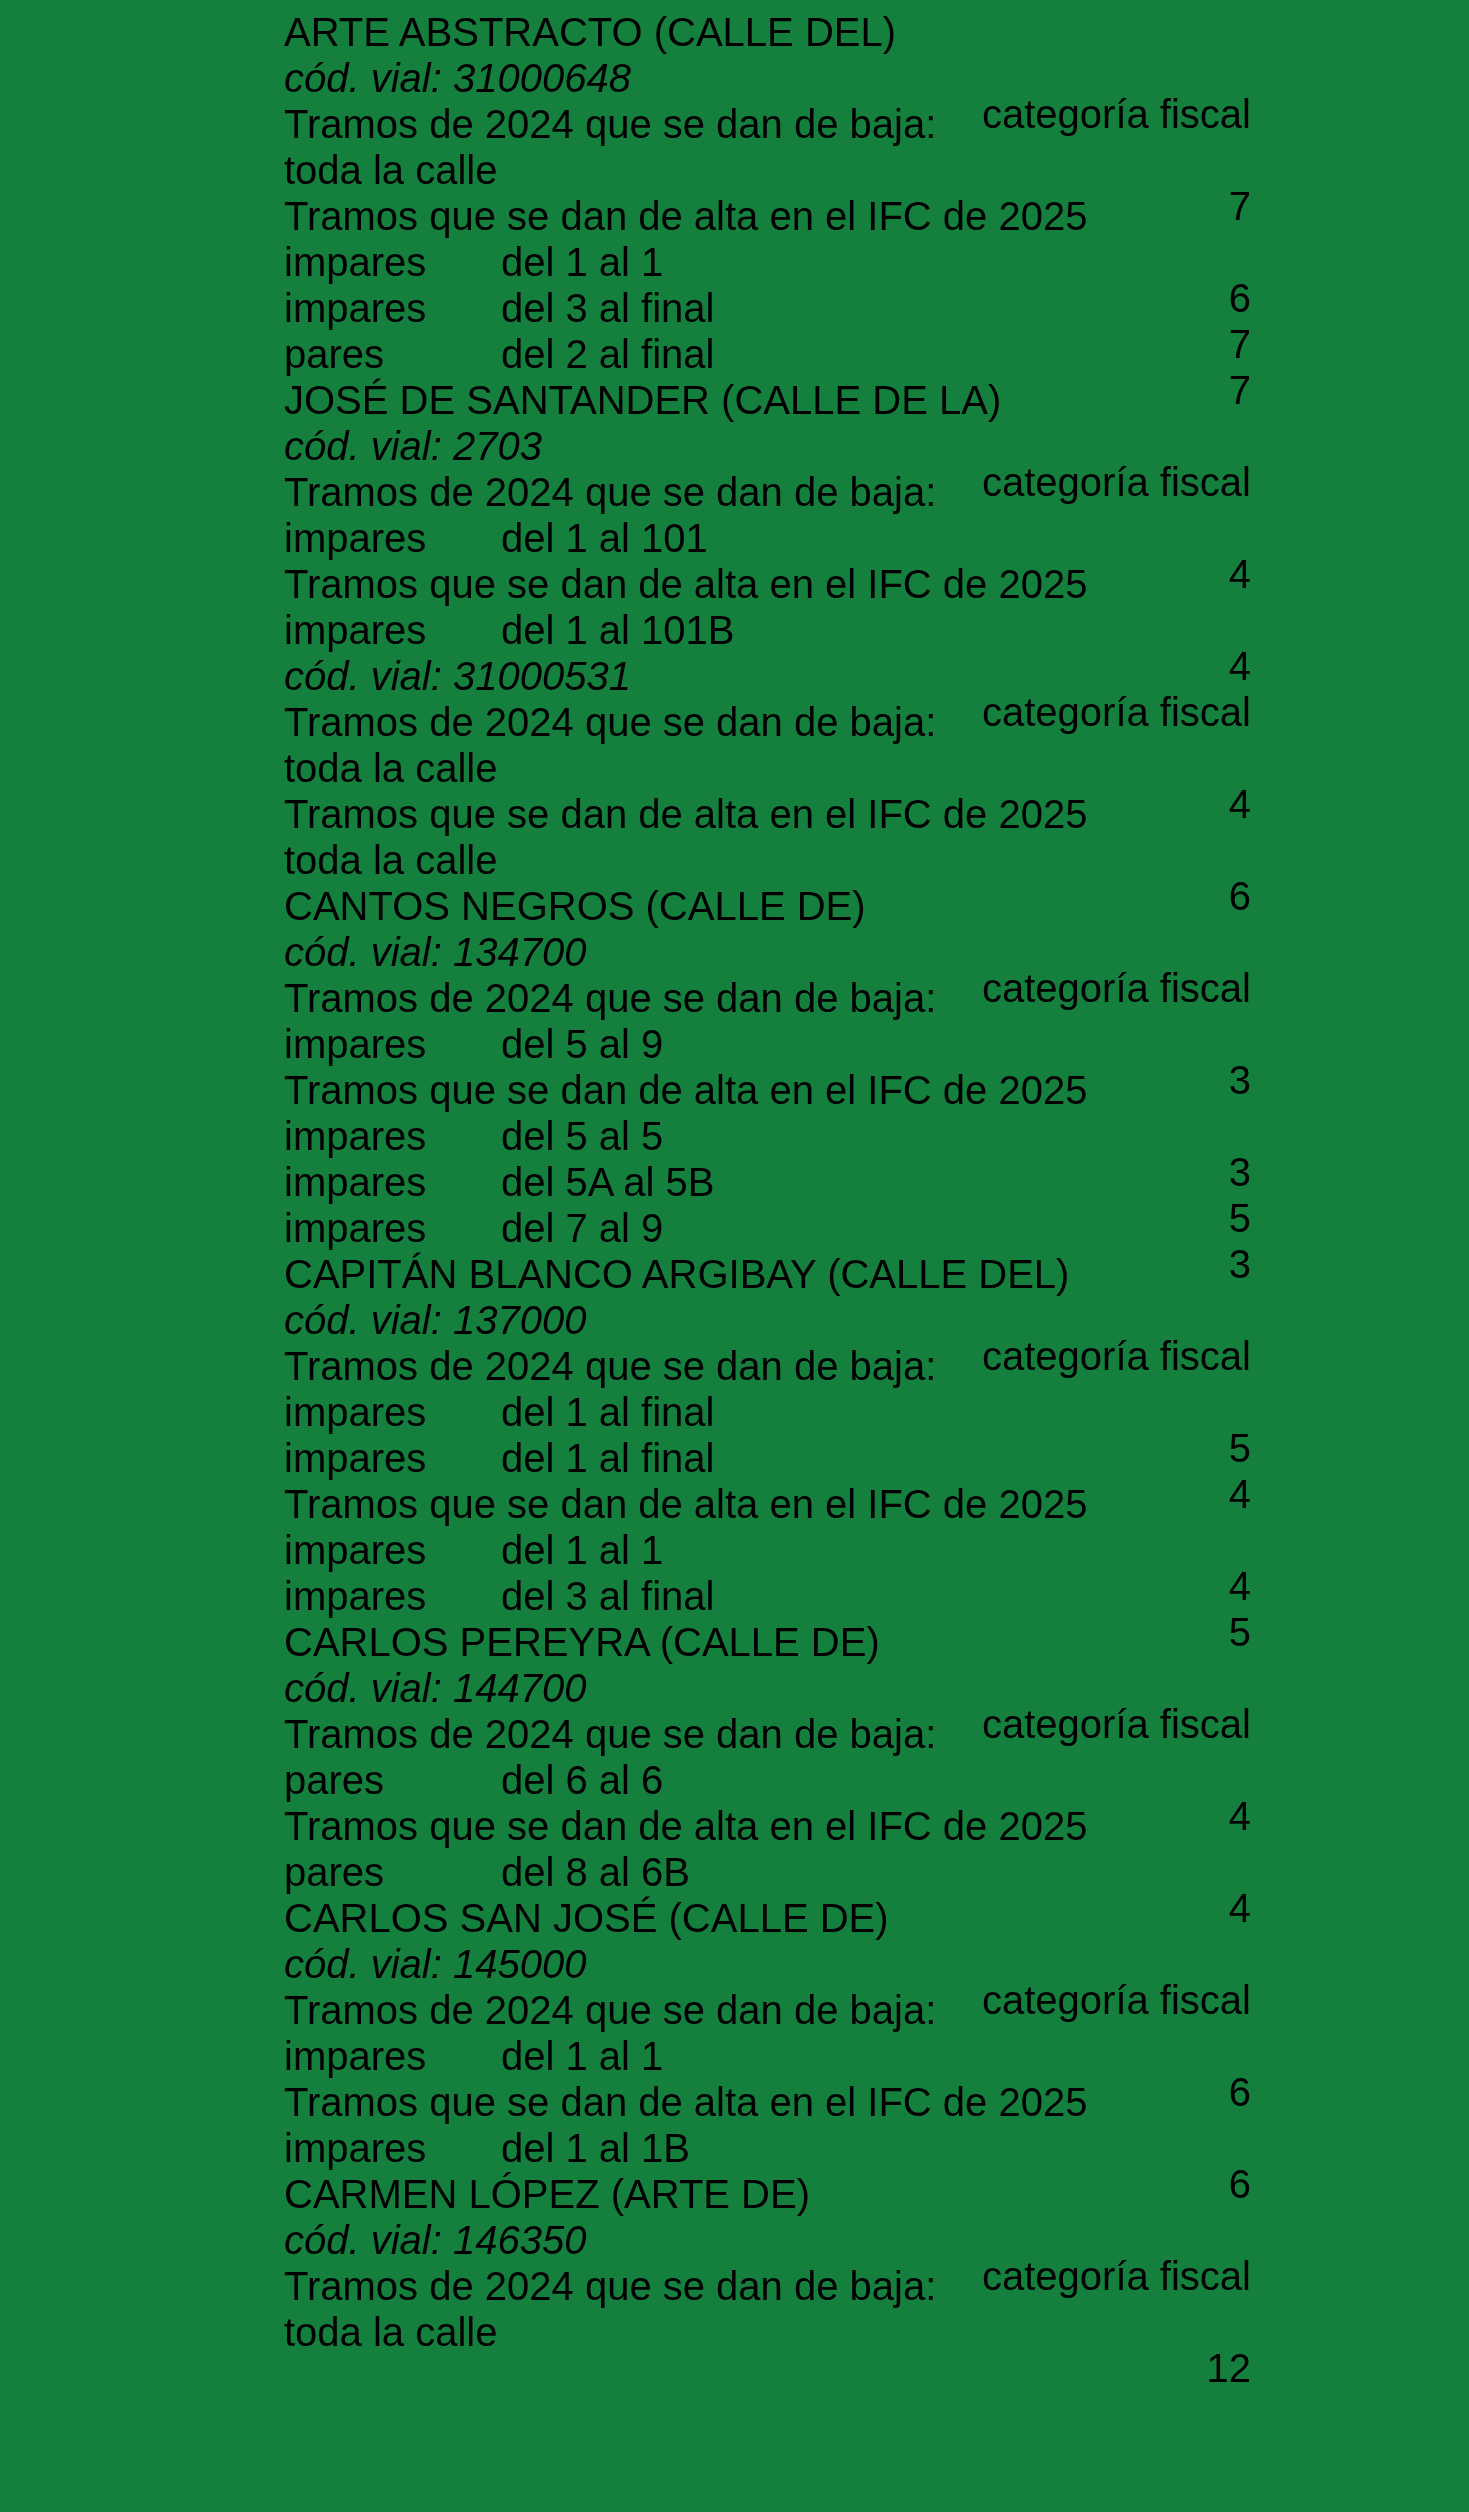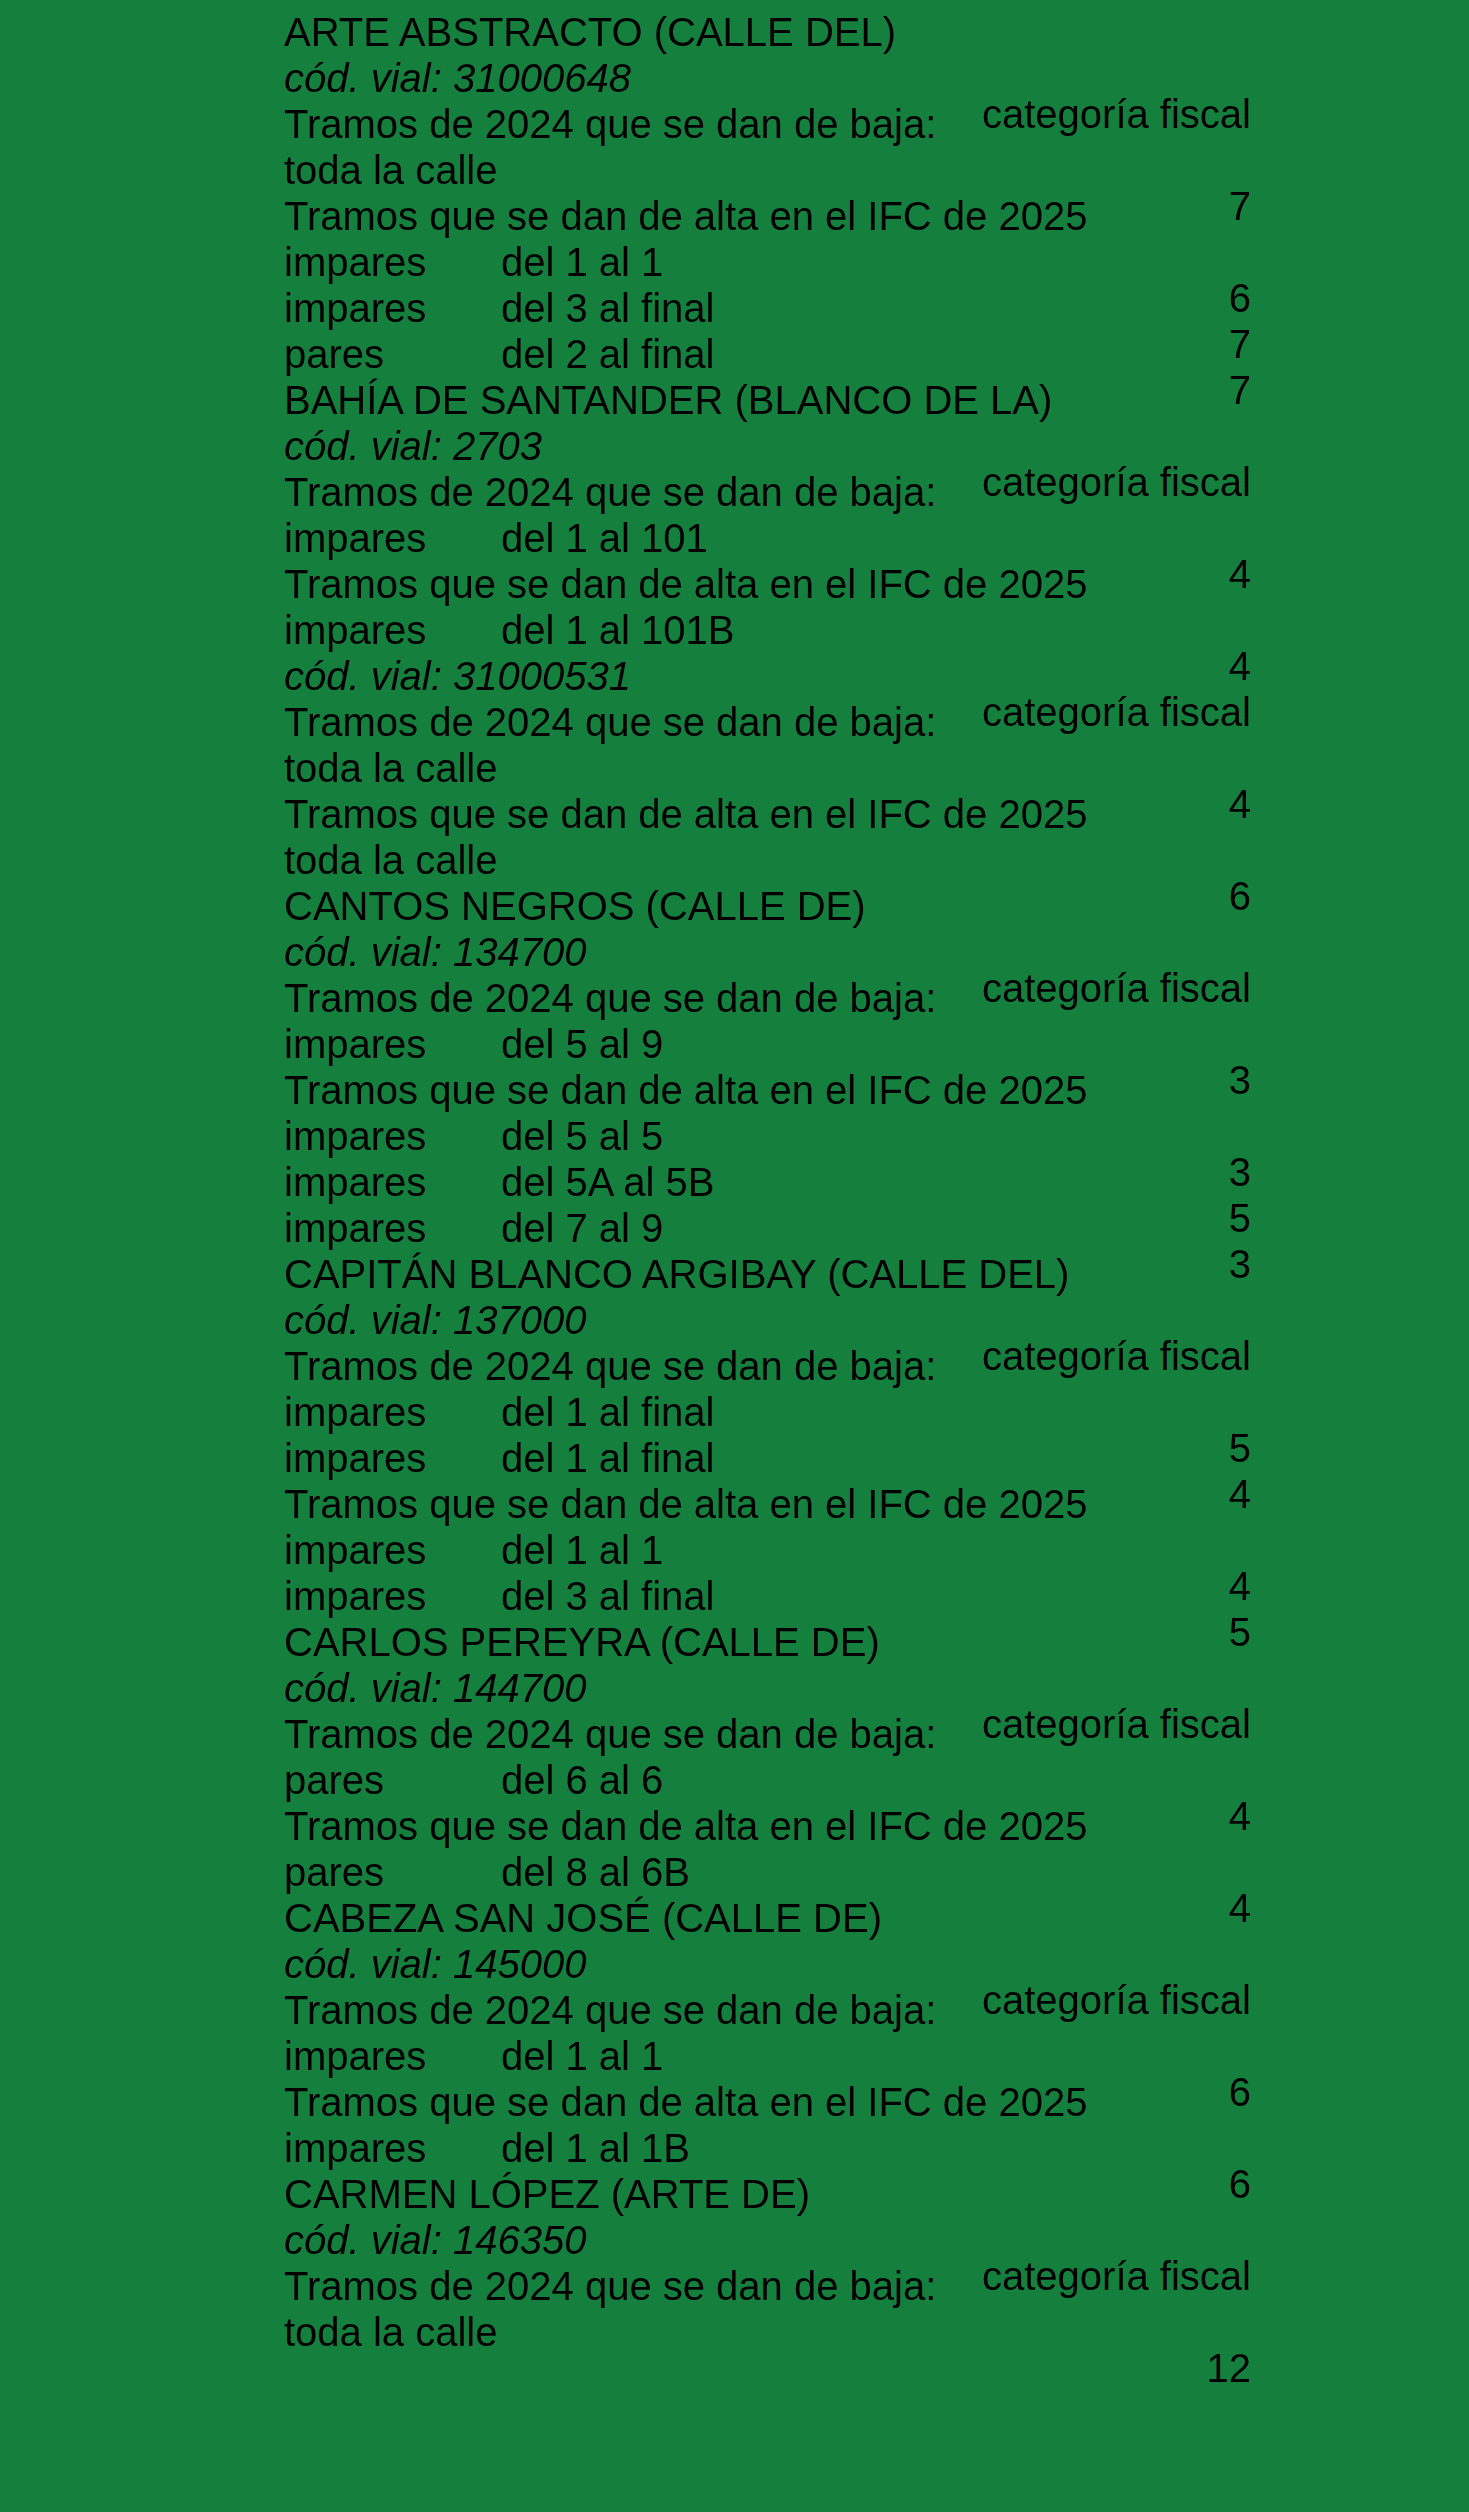--- a/index.html
+++ b/index.html
@@ -87,21 +87,21 @@
     <span>pares</span>
     <span class="range">del 2 al final</span>
     <span class="right">7</span>
   </div>
 </div>
   </div>
 </div>
   </div>
 
   <div class="street">
-    <div class="line">BAHÍA DE SANTANDER (BLANCO DE LA)</div>
+    <div class="line">JOSÉ DE SANTANDER (CALLE DE LA)</div>
     <div class="line">
       <span class="italic">cód. vial: 2703</span>
       <span class="right">categoría fiscal</span>
     </div>
     <div>
   <div class="section">
     <div class="line">Tramos de 2024 que se dan de baja:</div>
     <div>
   <div class="line">
     <span>impares</span>
@@ -265,21 +265,21 @@
     <span>pares</span>
     <span class="range">del 8 al 6B</span>
     <span class="right">4</span>
   </div>
 </div>
   </div>
 </div>
   </div>
 
   <div class="street">
-    <div class="line">CABEZA SAN JOSÉ (CALLE DE)</div>
+    <div class="line">CARLOS SAN JOSÉ (CALLE DE)</div>
     <div class="line">
       <span class="italic">cód. vial: 145000</span>
       <span class="right">categoría fiscal</span>
     </div>
     <div>
   <div class="section">
     <div class="line">Tramos de 2024 que se dan de baja:</div>
     <div>
   <div class="line">
     <span>impares</span>

